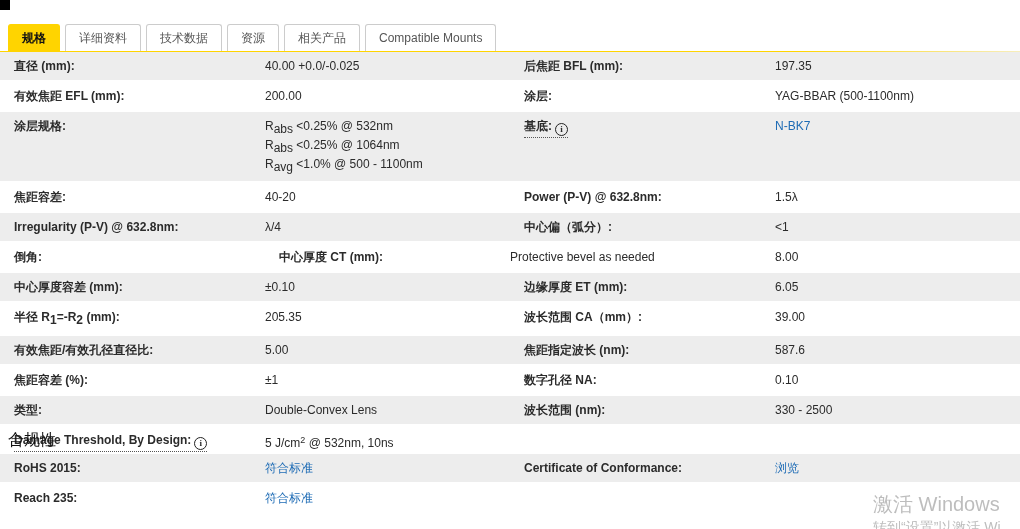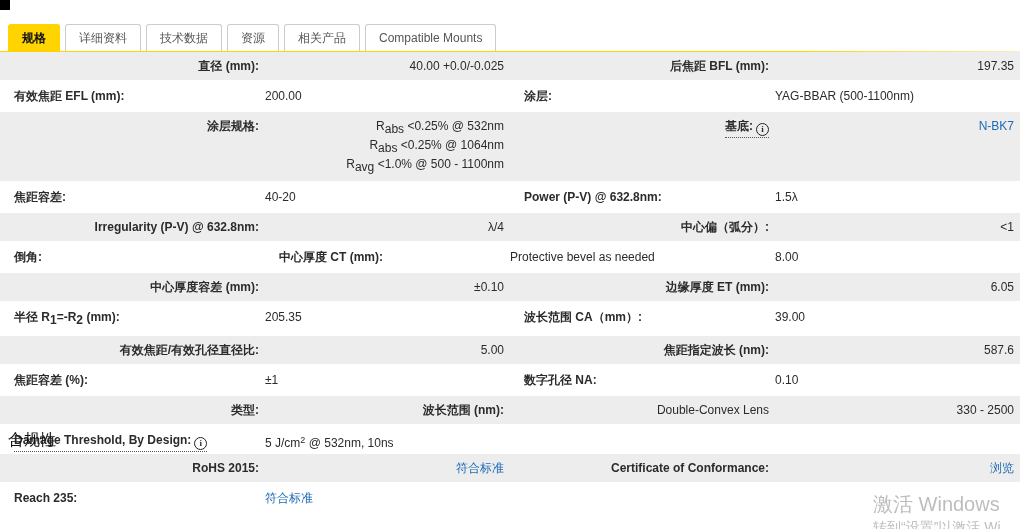--- a/index.html
+++ b/index.html
@@ -17,21 +17,21 @@
     background:#fff; border:1px solid #ccc; border-bottom:none;
     border-radius:3px 3px 0 0; cursor:pointer; white-space:nowrap; }
   .tab.active { background:#ffd400; border-color:#ffd400; color:#111; font-weight:bold; }
   .tab-underline { width:1020px; height:3px;
     background:linear-gradient(to right,#ffd400 0%,#ffd400 78%,#f7eebd 97%,#fdfaе8 100%);
     background:linear-gradient(to right,#ffd400 0%,#ffd400 78%,#f7eebd 100%); }
 
   
   .spec-table { position:absolute; left:0; top:52px; width:1020px; }
   .row { display:grid; grid-template-columns:265px 245px 265px 245px; margin-bottom:2px; }
-  .row.gray { background:#ededed;text-align:right; }
+  .row.gray { background:#ededed; }
   .row.white { background:#ffffff; }
   .cell { font-size:12px; line-height:16px; padding:6px 6px 6px 0; min-height:26px;
     display:block; }
   .cell.lbl { padding-left:14px; font-weight:bold; }
   .cell.val { font-weight:normal; }
   sub { font-size:12px; vertical-align:-3px; }
   sup { font-size:9px; vertical-align:4px; }
   .dotted { border-bottom:1px dotted #555; padding-bottom:1px; }
   .lblwrap { display:inline-block; }
   .info-icon { display:inline-flex; align-items:center; justify-content:center;
@@ -147,22 +147,22 @@
 
     <div class="row white">
       <div class="cell lbl">焦距容差 (%):</div>
       <div class="cell val">±1</div>
       <div class="cell lbl">数字孔径 NA:</div>
       <div class="cell val">0.10</div>
     </div>
 
     <div class="row gray">
       <div class="cell lbl">类型:</div>
+      <div class="cell val">Double-Convex Lens</div>
       <div class="cell lbl">波长范围 (nm):</div>
-      <div class="cell val">Double-Convex Lens</div>
       <div class="cell val">330 - 2500</div>
     </div>
 
     <div class="row white">
       <div class="cell lbl">
         <span class="lblwrap dotted"><span>Damage Threshold, By Design:</span><span class="info-icon">i</span></span>
       </div>
       <div class="cell val">
         <span>5 J/cm</span><sup>2</sup><span> @ 532nm, 10ns</span>
       </div>

